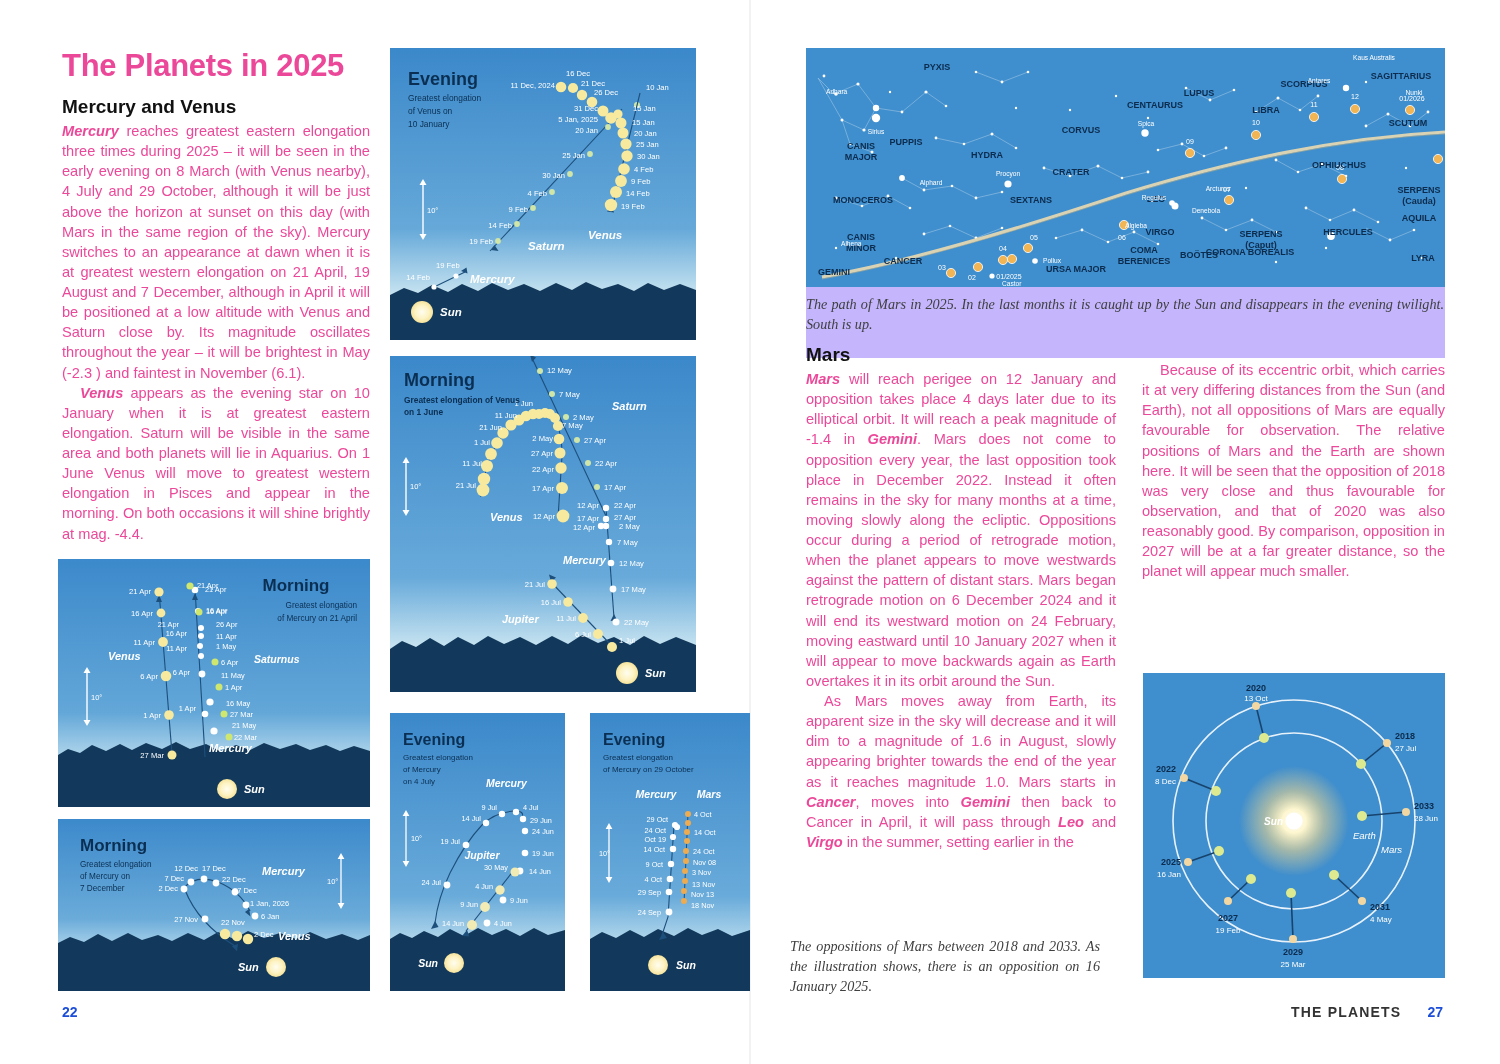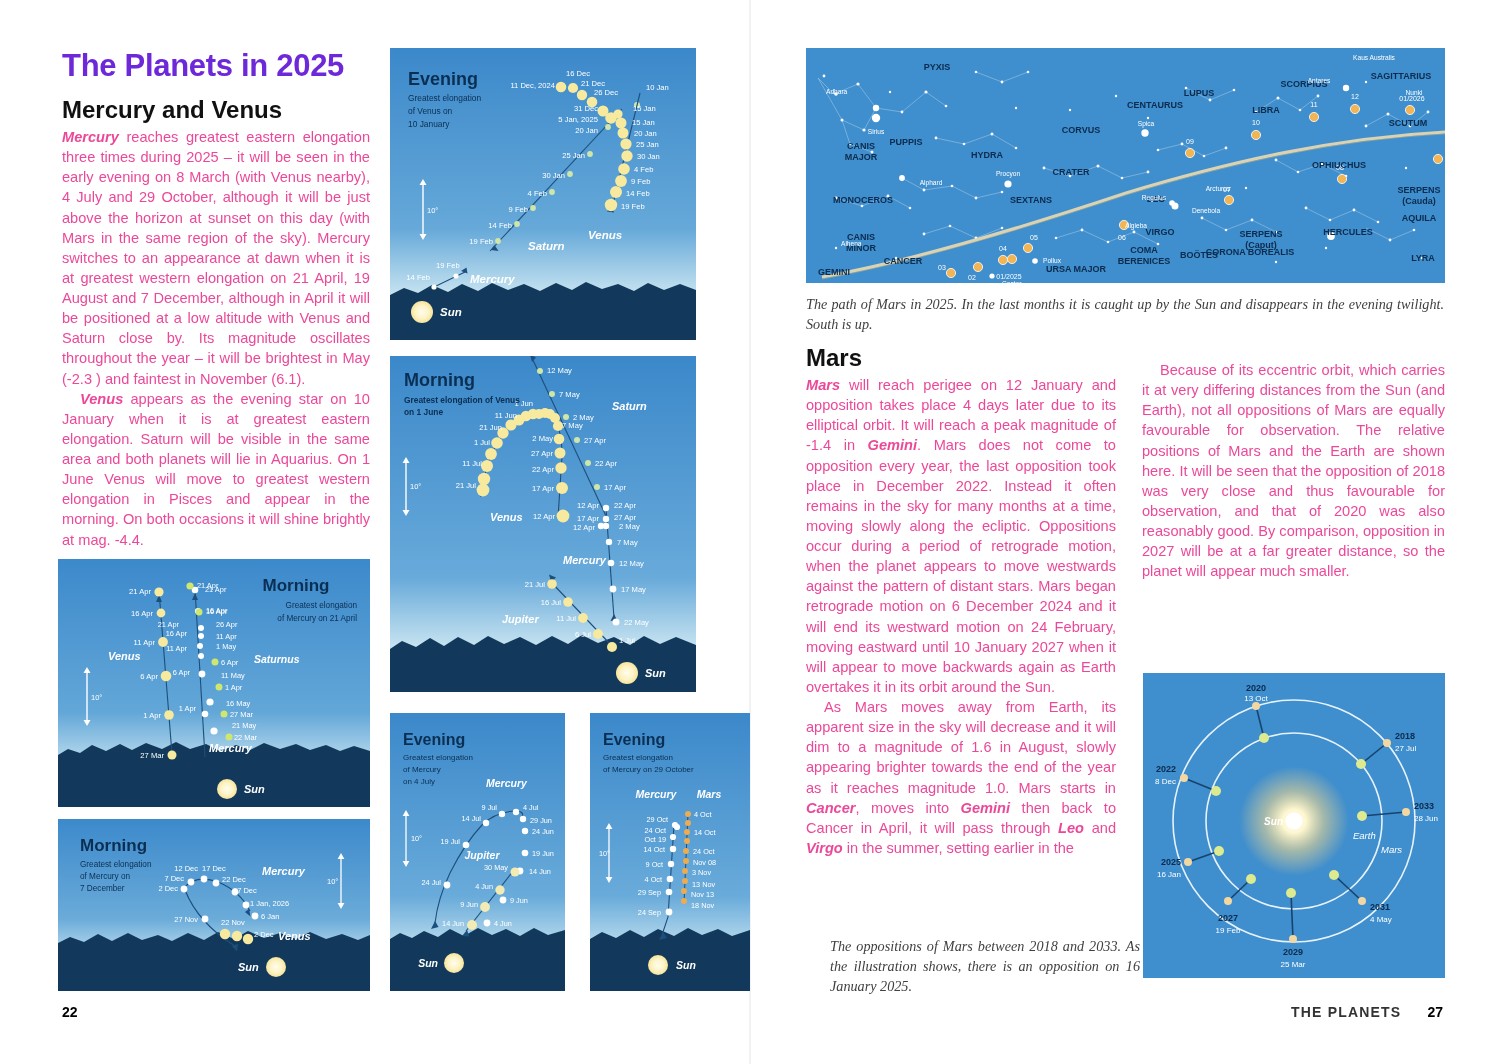--- a/index.html
+++ b/index.html
@@ -10,34 +10,34 @@
     color:#1a1a1a;
     overflow:hidden;
     position:relative;
   }
   .page{position:absolute;inset:0;}
   .spine{position:absolute;left:749px;top:0;width:2px;height:1064px;background:#f2f2f2;}
 
   
   .h1{
     position:absolute;left:62px;top:48px;
-    font-size:31px;font-weight:bold;letter-spacing:-0.3px;color:#6d28d9;
+    font-size:31px;font-weight:bold;letter-spacing:-0.3px;color:#ec4899;
   }
-  .h2{font-size:24px;font-weight:bold;color:#111;margin:0 0 3px 0;}
+  .h2{font-size:19px;font-weight:bold;color:#111;margin:0 0 3px 0;}
   .body-col{
     font-size:14.6px;line-height:1.38;text-align:justify;color:#ec4899;
   }
   .body-col p{margin:0;}
   .body-col p.ind{text-indent:18px;}
   .body-col i{font-style:italic;font-weight:bold;}
   .caption{
     font-family:"Liberation Serif", serif;
     font-style:italic;font-size:14.2px;line-height:1.42;text-align:justify;color:#404040;
   }
-  .folio{font-size:14px;font-weight:bold;color:#000000;}
+  .folio{font-size:14px;font-weight:bold;color:#1d4ed8;}
   .folio-label{font-size:14px;letter-spacing:1.2px;color:#333;font-weight:bold;}
 
   
   .panel{position:absolute;overflow:hidden;background:#2f7fc1;}
   .panel svg{display:block;}
   .ptitle{font-weight:bold;fill:#0b2f52;}
   .psub{fill:#0b2f52;}
   .plabel{fill:#ffffff;}
   .pplanet{fill:#ffffff;font-style:italic;font-weight:bold;}
   .starchart-label{fill:#0c2b4d;font-weight:bold;}
@@ -668,21 +668,21 @@
         <text class="psub" x="13" y="47" font-size="8">Greatest elongation</text>
         <text class="psub" x="13" y="59" font-size="8">of Mercury on 29 October</text>
       </svg>
     </div>
 
     <div class="folio" style="position:absolute;left:62px;top:1004px;">22</div>
   </div>
 
   <div>
 
-    <div class="panel" style="left:806px;top:48px;width:639px;height:235px;background:#c4b5fd;">
+    <div class="panel" style="left:806px;top:48px;width:639px;height:310px;background:#c4b5fd;">
       <svg width="639" height="239" viewBox="0 0 639 239" font-family="Liberation Sans, sans-serif">
         <rect width="639" height="239" fill="#3f8ecd"></rect>
 
         <g stroke="#bcd9ef" stroke-width="0.6" opacity="0.75" fill="none">
           <path d="M12,30 L28,46 L52,36 L70,60 L58,82 L36,72 Z"></path>
           <path d="M70,60 L96,64 L120,44 L140,58"></path>
           <path d="M36,72 L44,96 L66,104"></path>
           <path d="M130,90 L158,96 L186,86 L210,100"></path>
           <path d="M96,130 L118,142 L146,138 L170,150 L196,144"></path>
           <path d="M238,120 L264,128 L292,118 L316,130 L342,124"></path>
@@ -982,21 +982,21 @@
 
           <line x1="219" y1="143" x2="263" y2="139" stroke="#17436d" stroke-width="1.6"></line>
           <circle cx="219" cy="143" r="5" fill="#ddea8f"></circle>
             <circle cx="263" cy="139" r="4" fill="#f3d7a2"></circle>
           <text class="starchart-label" x="271" y="136" font-size="9">2033</text>
           <text class="plabel" x="271" y="148" font-size="8" fill="#0b2f52">28 Jun</text>
         </g>
       </svg>
     </div>
 
-    <div class="caption" style="position:absolute;left:830px;top:936px;width:310px;">The oppositions of Mars between 2018 and 2033. As the illustration shows, there is an opposition on 16 January 2025.</div>
+    <div class="caption" style="position:absolute;left:790px;top:936px;width:310px;">The oppositions of Mars between 2018 and 2033. As the illustration shows, there is an opposition on 16 January 2025.</div>
 
     <div style="position:absolute;right:57px;top:1004px;display:flex;gap:26px;align-items:baseline;">
       <span class="folio-label">THE PLANETS</span>
       <span class="folio">27</span>
     </div>
   </div>
 
 </div>
 
 </body></html>

